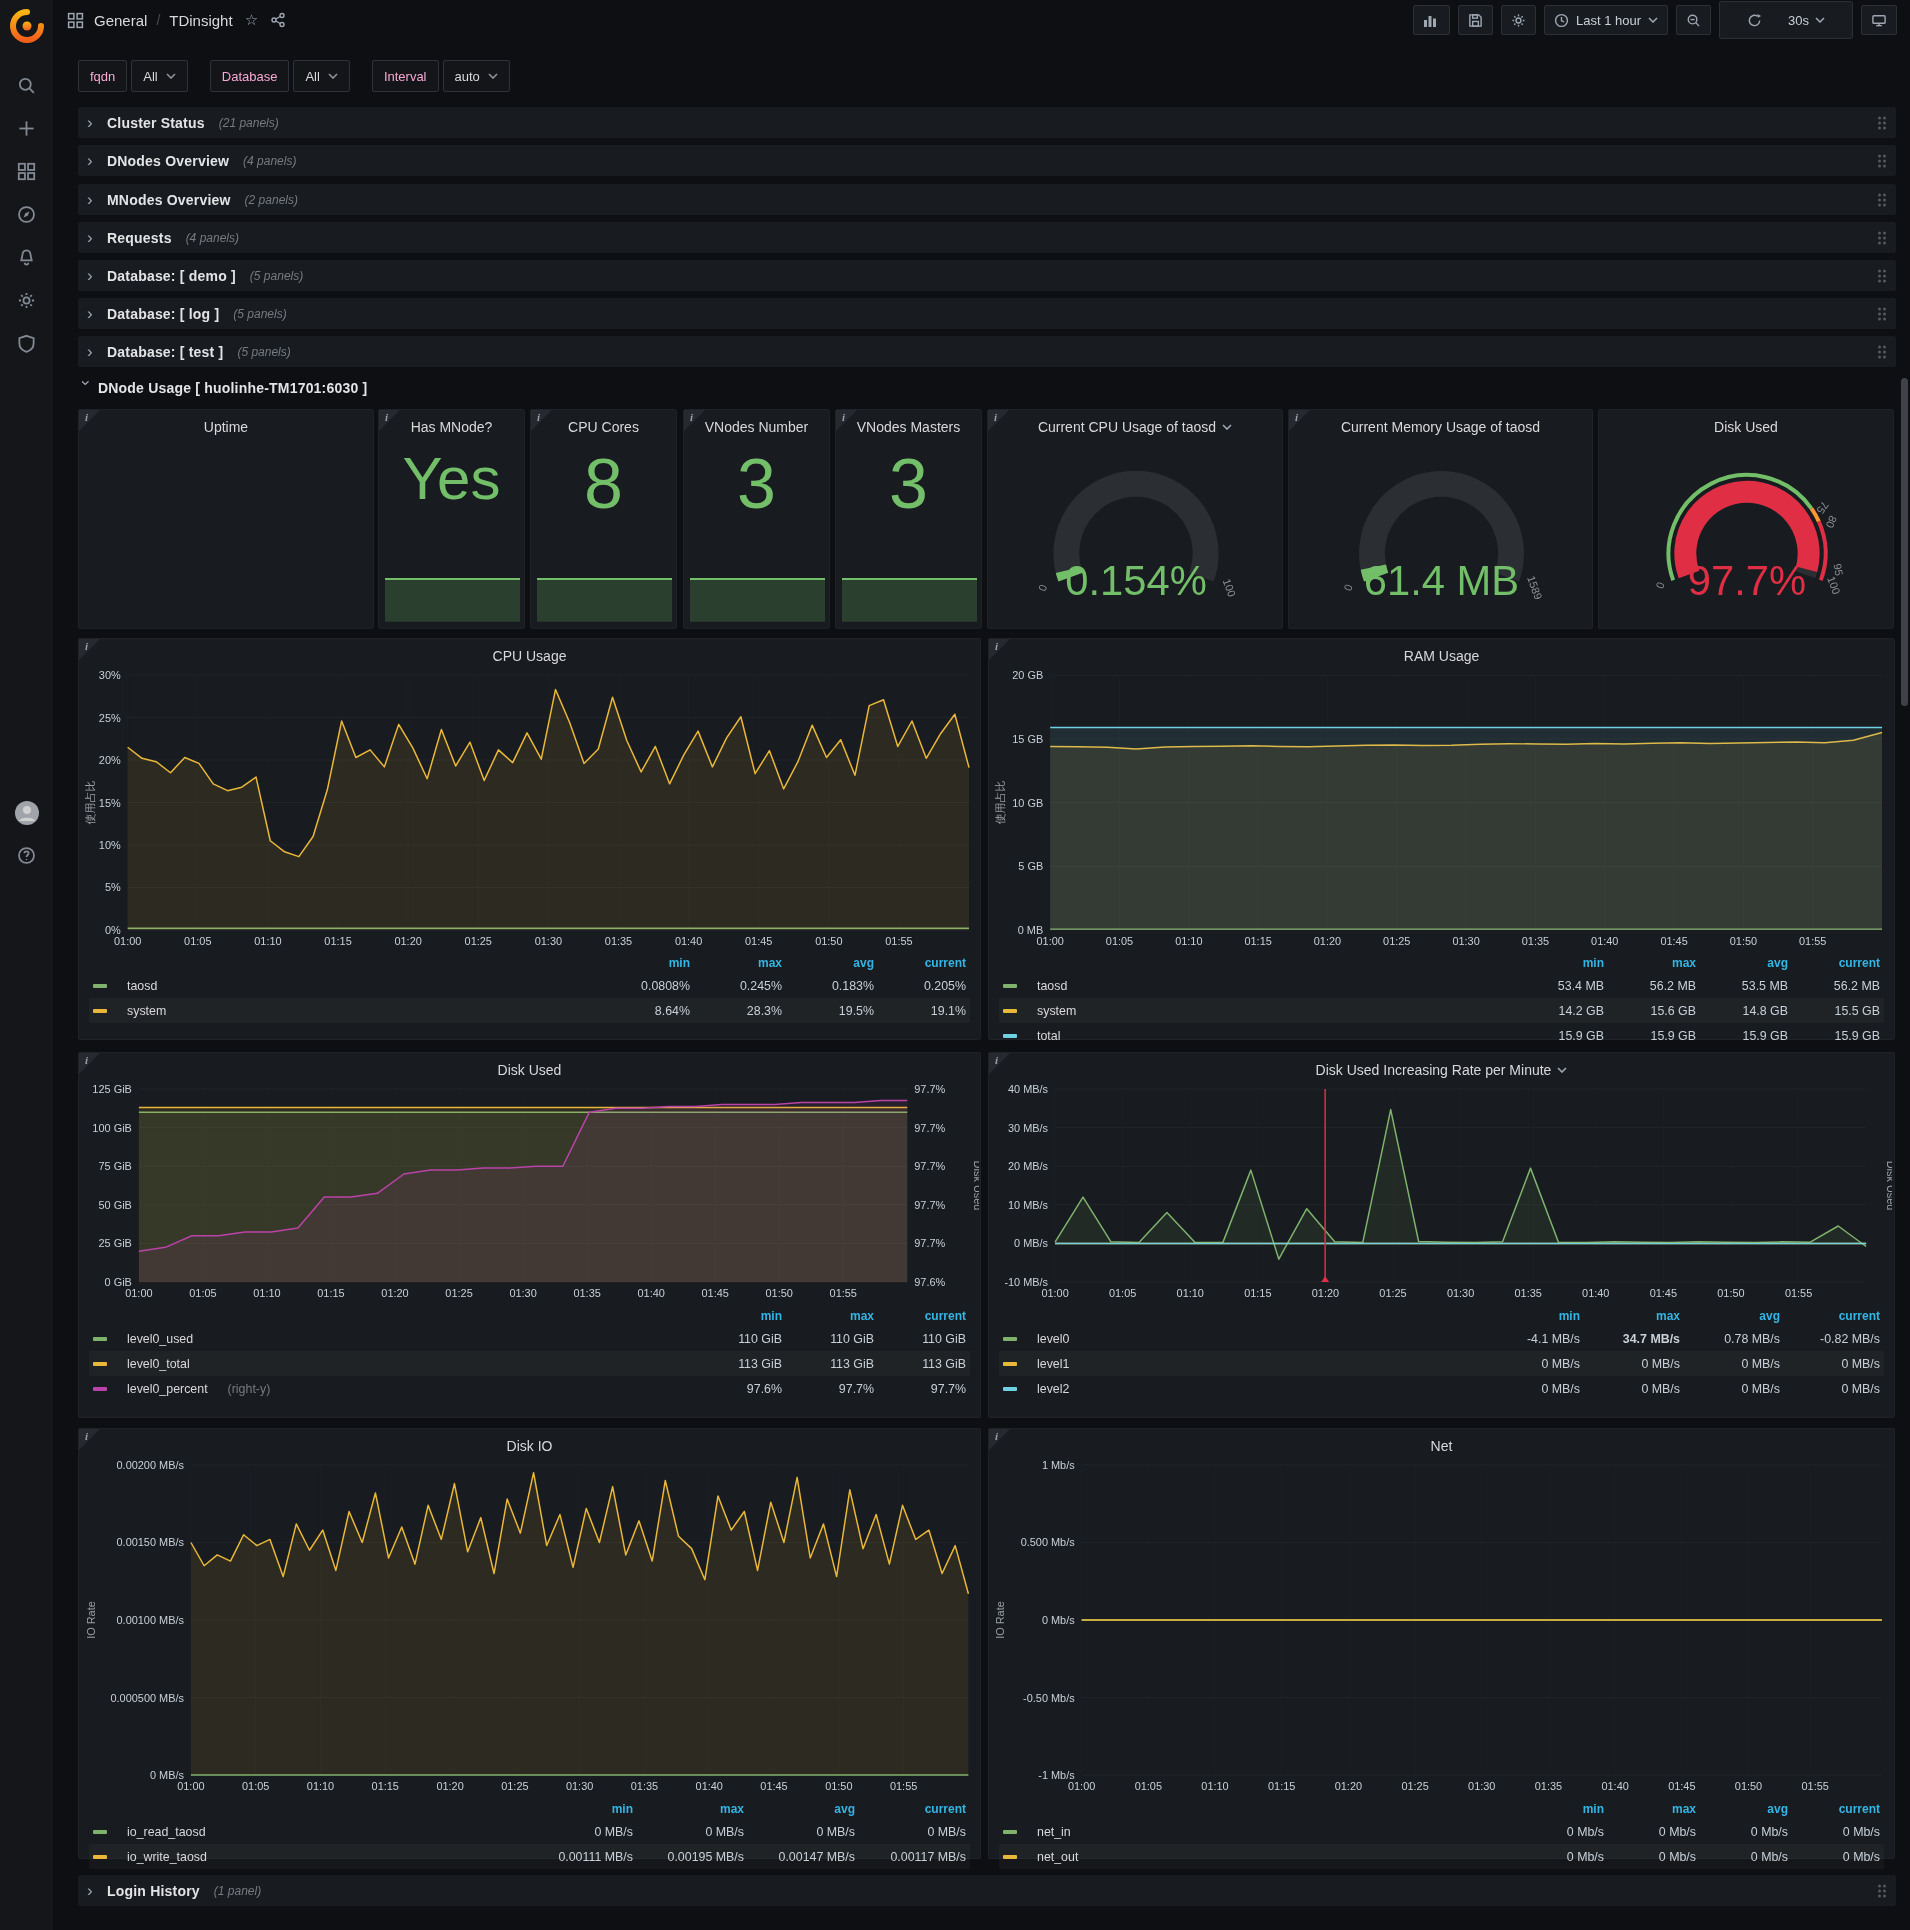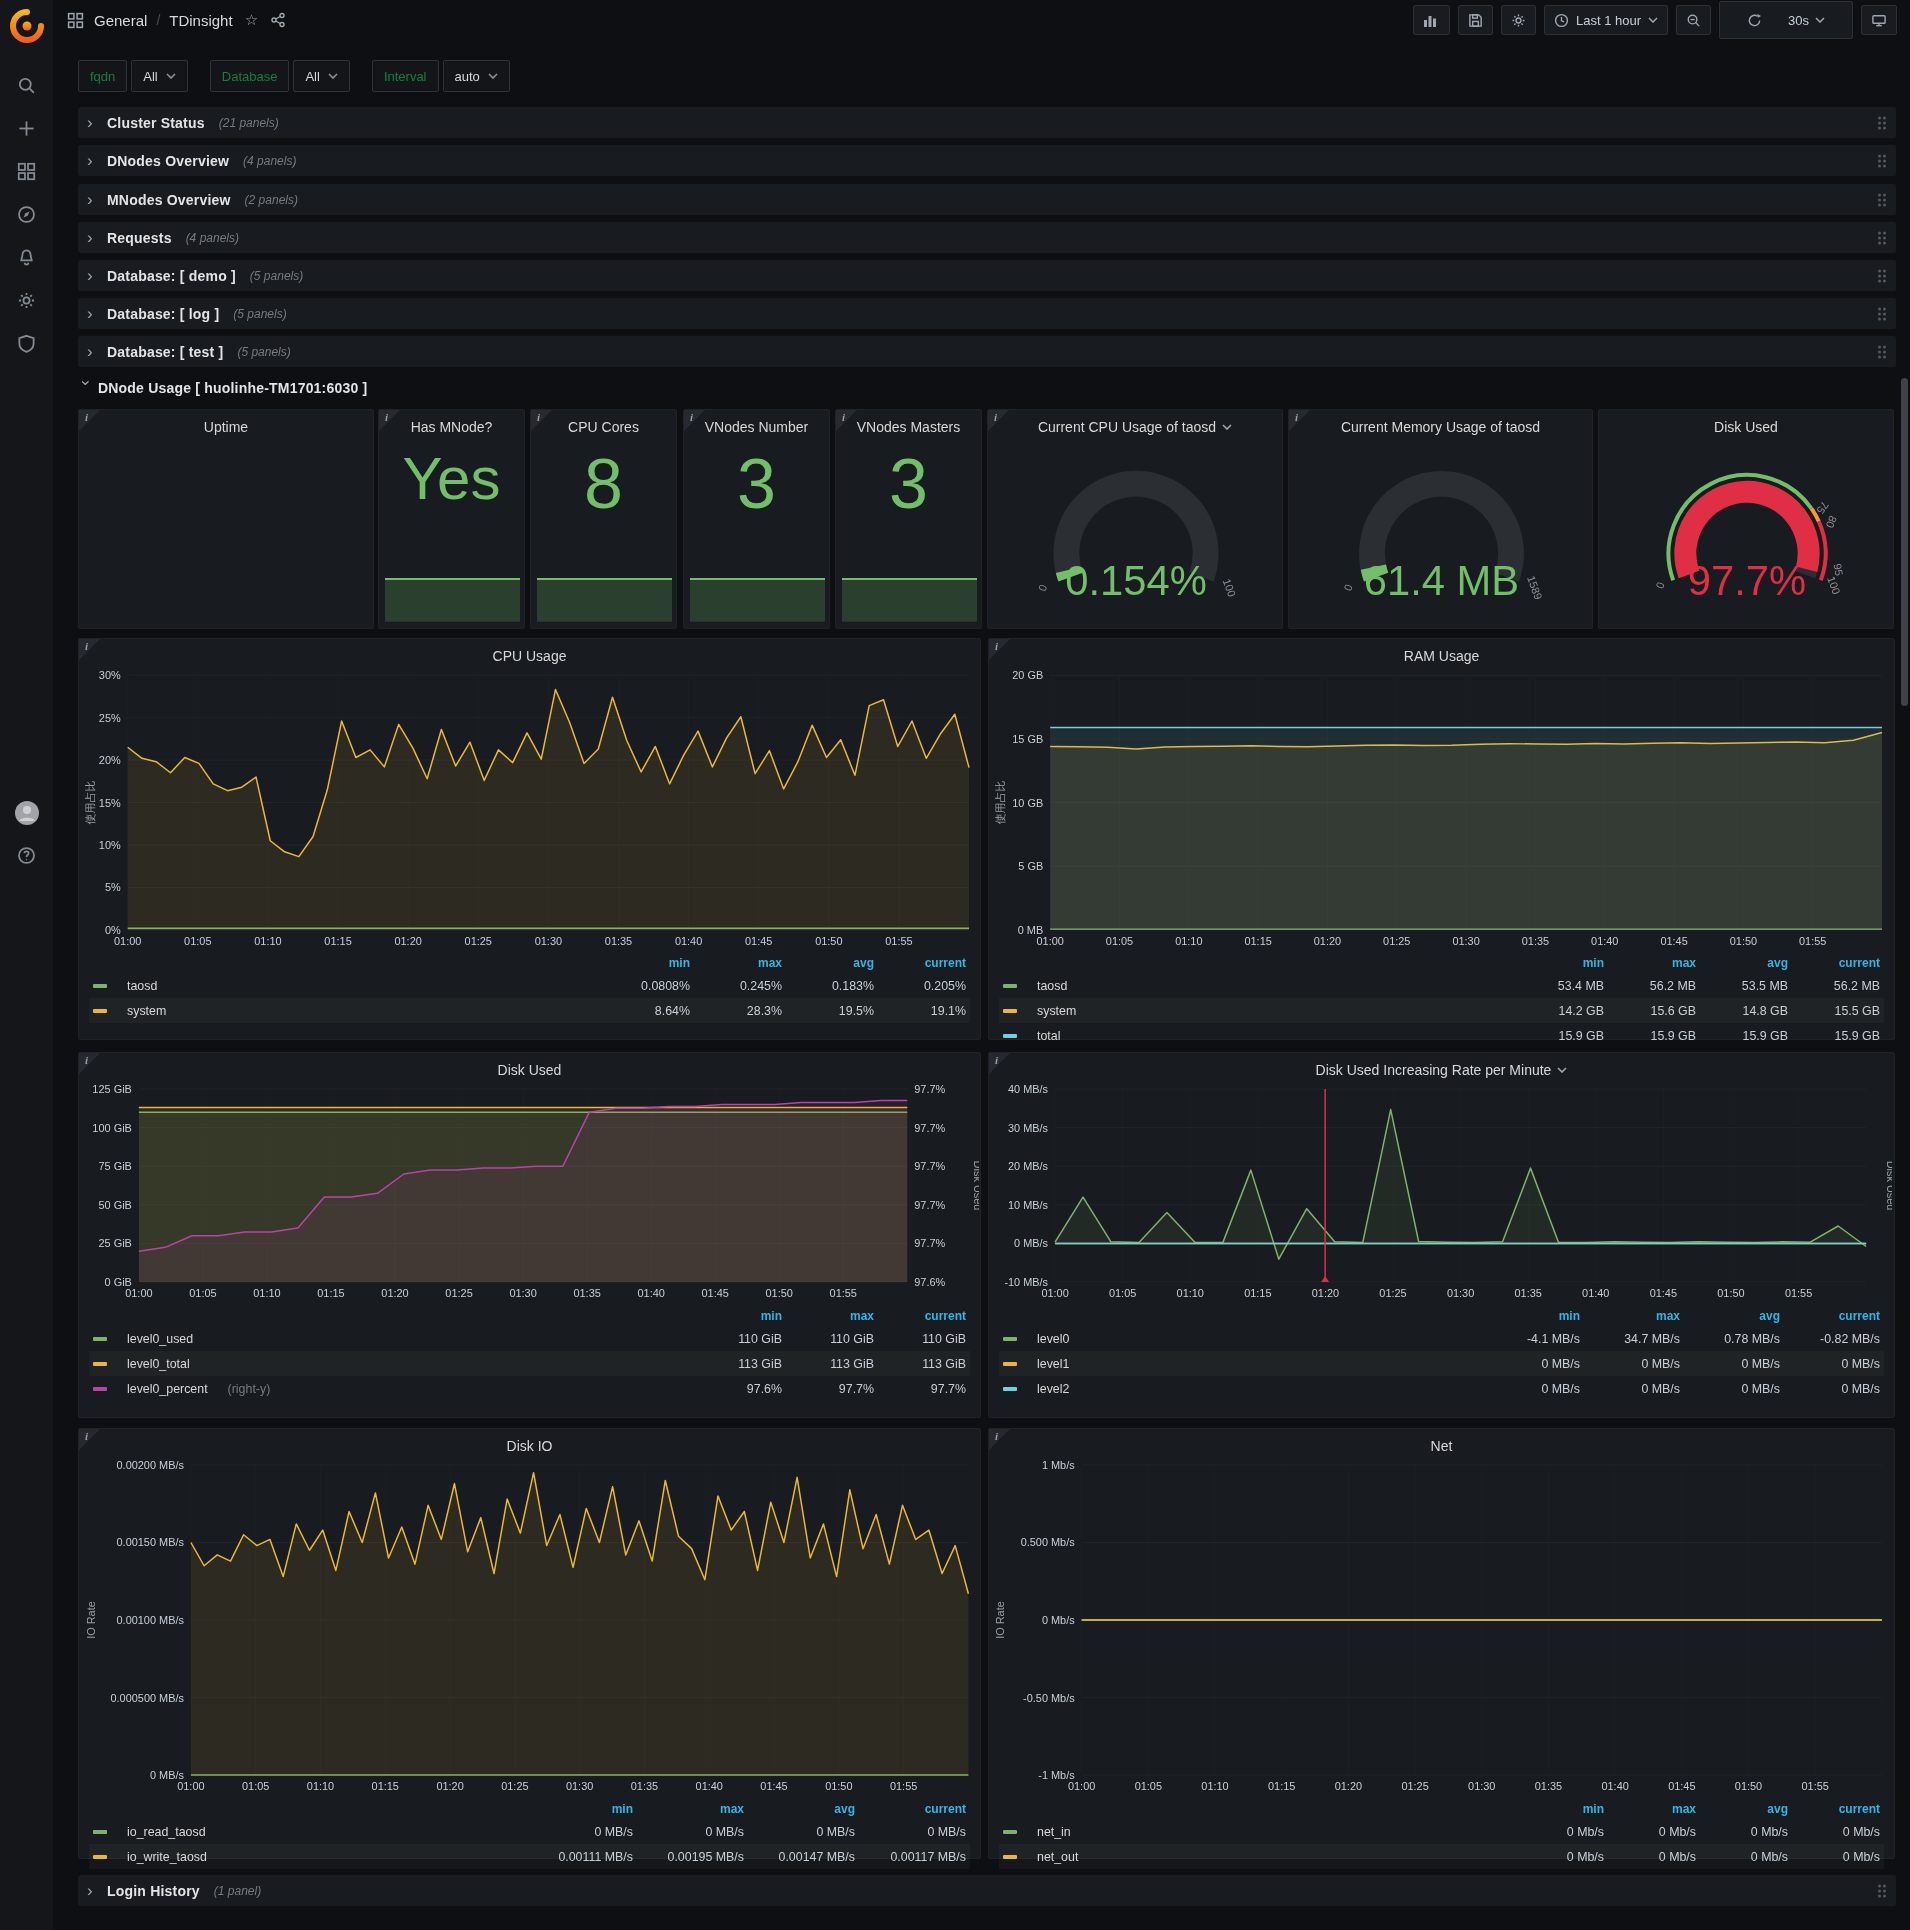--- a/index.html
+++ b/index.html
@@ -24,21 +24,21 @@
   .nbtn svg { stroke:#9fa7b3; fill:none; stroke-width:1.5; }
   .split { padding:18px; }
   .seg { display:inline-flex; align-items:center; gap:6px; padding:0 9px; height:100%; }
   .seg + .seg { border-left:1px solid #2c2f36; }
   .orange-plus { fill:#ff8c2e; stroke:none; font-weight:bold; }
 
   
   #varbar { position:absolute; left:78px; top:60px; height:32px; display:flex; gap:22px; }
   .vgroup { display:flex; gap:4px; }
   .vlabel, .vvalue { height:32px; border:1px solid #2e323a; border-radius:2px; display:flex; align-items:center; padding:0 11px; font-size:13px; background:#131519; cursor:pointer; }
-  .vlabel { color:#15803d; }
+  .vlabel { color:#f9a8d4; }
   .vvalue { color:#d8d9da; gap:8px; }
   .vvalue svg { stroke:#8e939a; fill:none; stroke-width:1.6; }
 
   
   .crow { position:absolute; left:78px; width:1818px; height:31px; background:#181b1f; border-radius:2px; display:flex; align-items:center; padding-left:9px; cursor:pointer; }
   .chev { color:#9fa7b3; font-size:17px; width:17px; line-height:1; }
   .rtitle { font-size:14px; font-weight:700; color:#e3e4e6; margin-left:3px; letter-spacing:0.2px; }
   .rcount { font-size:12px; font-style:italic; color:#767b82; margin-left:14px; }
   .dots { position:absolute; right:10px; top:50%; transform:translateY(-50%); display:grid; grid-template-columns:3px 3px; gap:2px; }
   .dots i { width:3px; height:3px; border-radius:50%; background:#55585e; }
@@ -814,21 +814,21 @@
           <span class="lval" style="width: 100px;">max</span>
           <span class="lval" style="width: 100px;">avg</span>
           <span class="lval" style="width: 100px;">current</span>
         </div>
         <div class="lrow">
           <span class="lname">
             <span class="lswatch" style="background: rgb(126, 178, 109);"></span>
             <span>level0</span>
           </span>
           <span class="lval" style="width: 100px;">-4.1 MB/s</span>
-          <span class="lval" style="width: 100px;">34.7 MB/s</span>
+          <span class="lval" style="width: 100px; font-weight: bold;">34.7 MB/s</span>
           <span class="lval" style="width: 100px;">0.78 MB/s</span>
           <span class="lval" style="width: 100px;">-0.82 MB/s</span>
         </div>
         <div class="lrow stripe">
           <span class="lname">
             <span class="lswatch" style="background: rgb(234, 184, 57);"></span>
             <span>level1</span>
           </span>
           <span class="lval" style="width: 100px;">0 MB/s</span>
           <span class="lval" style="width: 100px;">0 MB/s</span>

